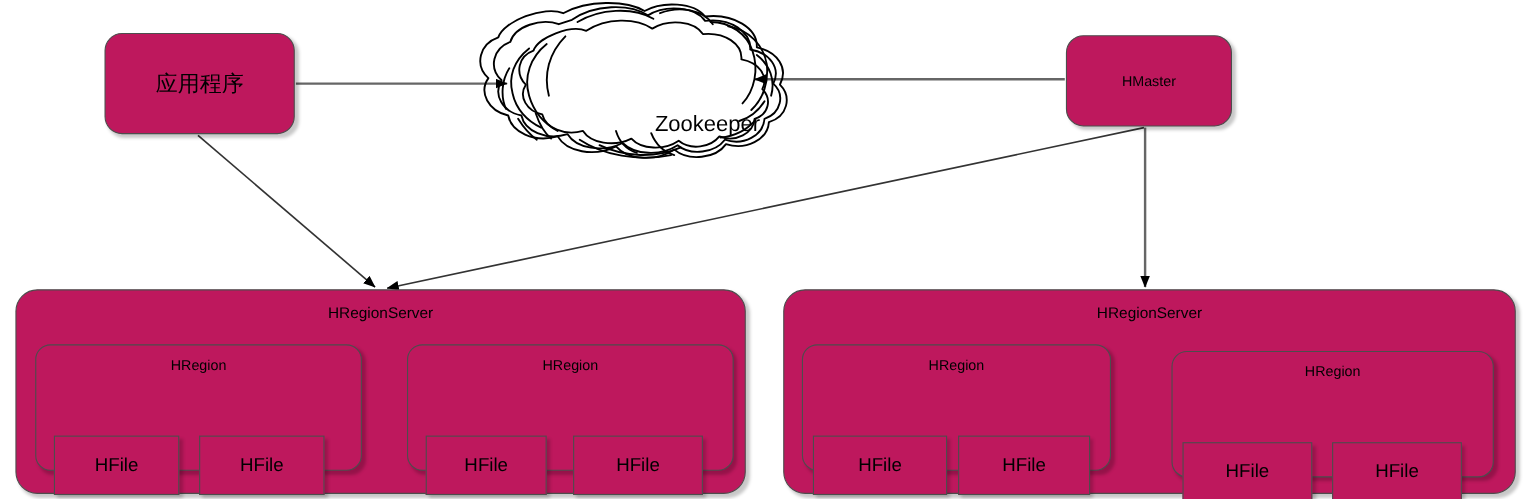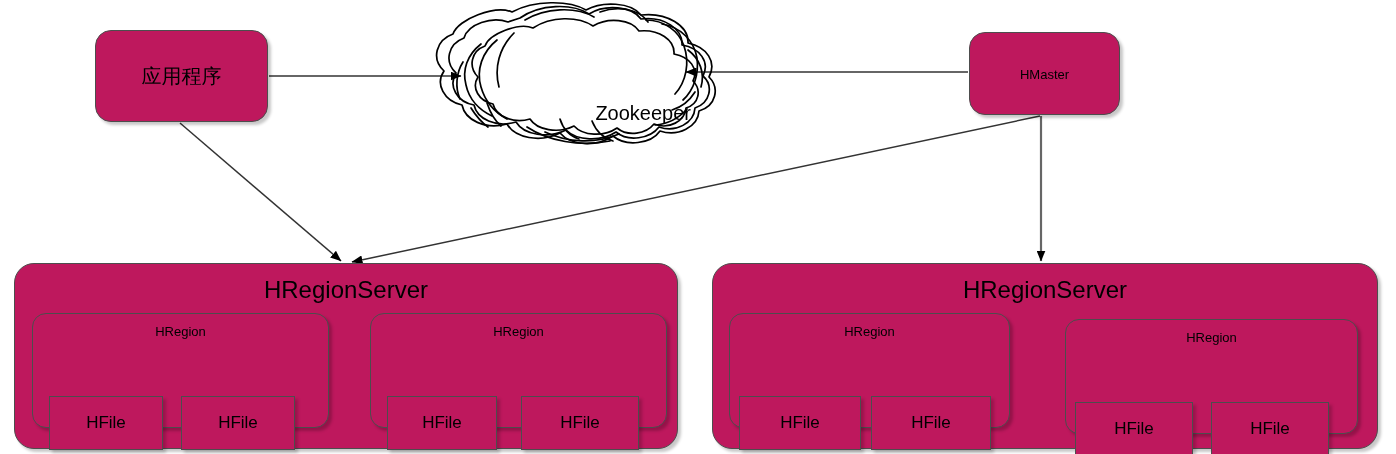--- a/index.html
+++ b/index.html
@@ -52,21 +52,21 @@
   #hmaster-node {
     left: 969px; top: 32px; width: 151px; height: 83px;
     font-size: 13px;
   }
   .hrs-node {
     top: 263px; height: 186px;
     border-radius: 20px;
   }
   #hrs-left  { left: 14px;  width: 664px; }
   #hrs-right { left: 712px; width: 666px; }
-  .hrs-label { font-size: 24px; top: 12px; }
+  .hrs-label { font-size: 14px; top: 12px; }
 
   .hregion-node {
     height: 115px;
     border-radius: 14px;
   }
   #hregion-1 { left: 32px;   top: 313px; width: 297px; }
   #hregion-2 { left: 370px;  top: 313px; width: 297px; }
   #hregion-3 { left: 729px;  top: 313px; width: 281px; }
   #hregion-4 { left: 1065px; top: 319px; width: 293px; }
   .hregion-label { font-size: 13px; top: 10px; }

